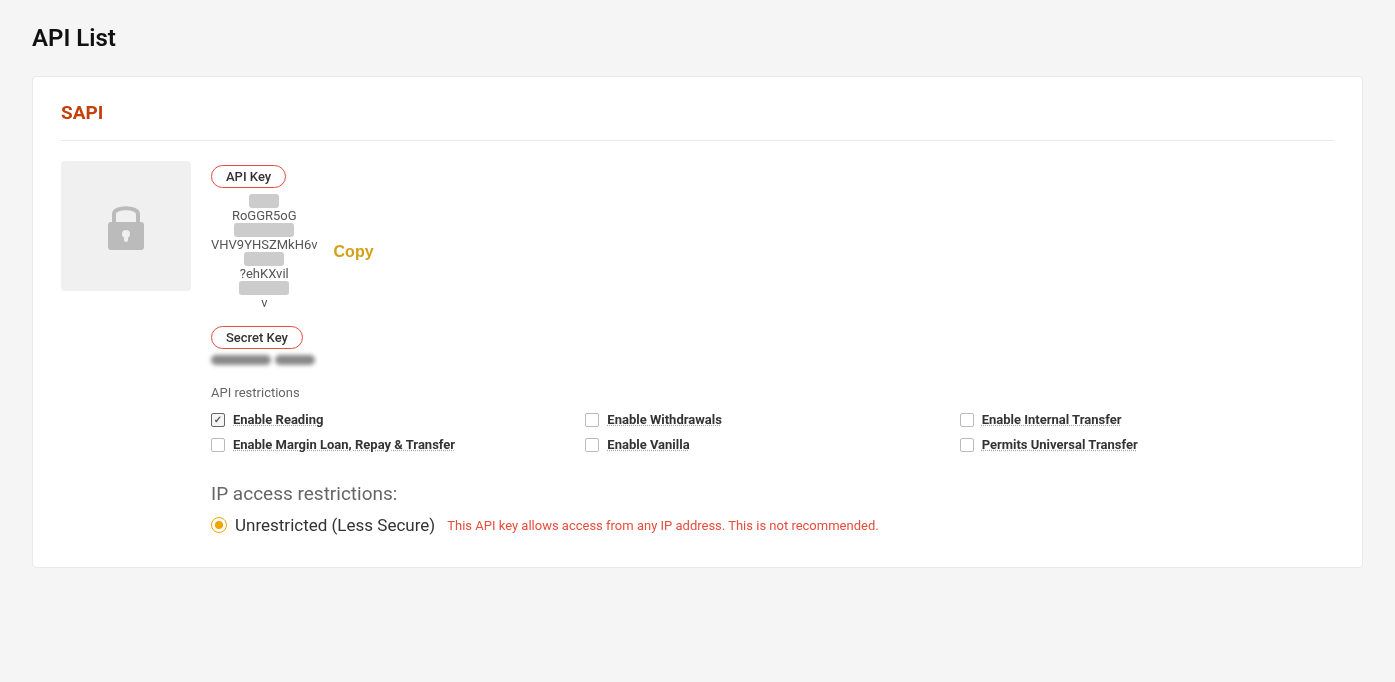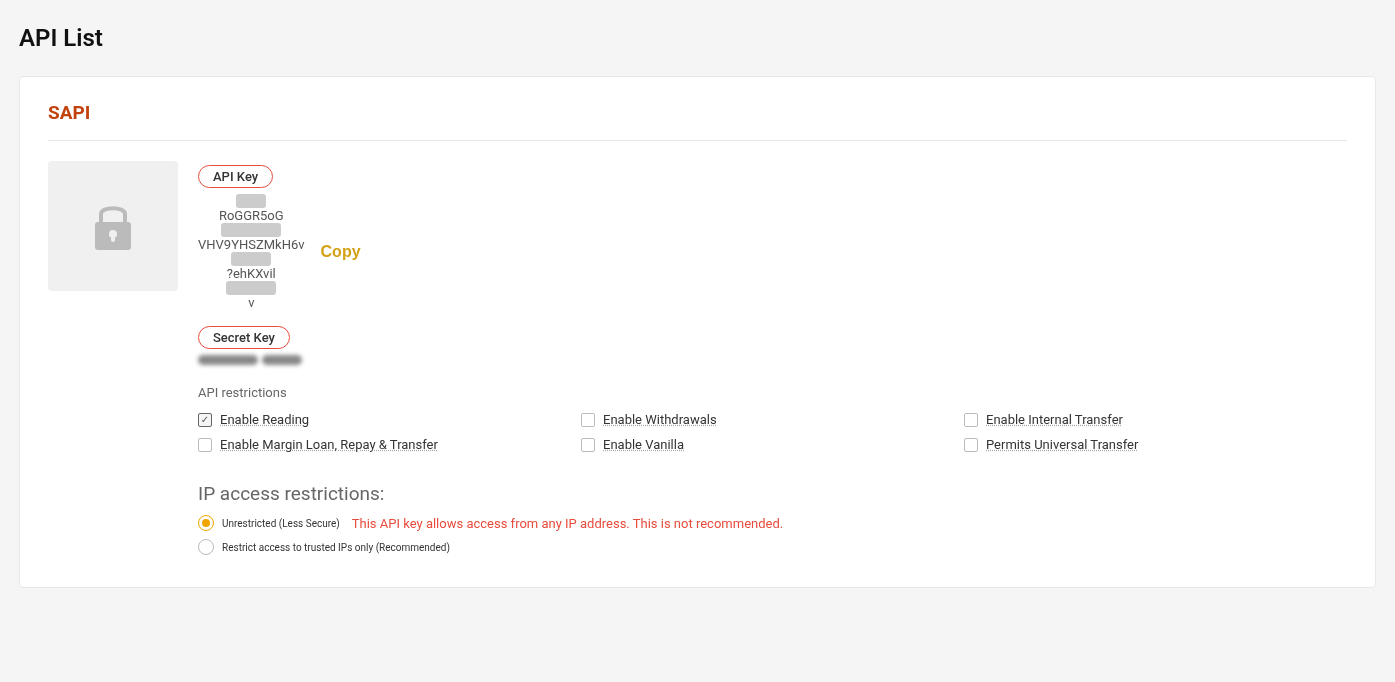--- a/index.html
+++ b/index.html
@@ -3,21 +3,21 @@
   <meta charset="utf-8">
   <style>
     * { box-sizing: border-box; margin: 0; padding: 0; }
     body {
       font-family: -apple-system, BlinkMacSystemFont, 'Segoe UI', Roboto, sans-serif;
       background: #f5f5f5;
       color: #333;
       font-size: 14px;
     }
     .page-container {
-      padding: 24px 19px;
+      padding: 24px 32px;
       min-height: 682px;
     }
     .page-title {
       font-size: 24px;
       font-weight: 600;
       margin-bottom: 24px;
       color: #111;
     }
     .card {
       background: #fff;
@@ -103,20 +103,21 @@
     .restrictions-title {
       font-size: 13px;
       color: #666;
       margin-bottom: 12px;
     }
     .restrictions-grid {
       display: grid;
       grid-template-columns: 1fr 1fr 1fr;
       gap: 10px 0;
       margin-bottom: 4px;
+      font-weight: bold;
     }
     .restriction-item {
       display: flex;
       align-items: center;
       gap: 8px;
     }
     .checkbox {
       width: 14px;
       height: 14px;
       border: 1.5px solid #bbb;
@@ -170,21 +171,21 @@
     .radio-outer.selected {
       border-color: #f0a500;
     }
     .radio-inner {
       width: 8px;
       height: 8px;
       border-radius: 50%;
       background: #f0a500;
     }
     .radio-label {
-      font-size: 10px;
+      font-size: 17px;
       color: #333;
     }
     .radio-warning {
       color: #e74c3c;
       font-size: 13px;
       margin-left: 4px;
     }
     
     .api-key-display {
       display: flex;
@@ -298,22 +299,18 @@
           <div class="ip-title">IP access restrictions:</div>
 
           <div class="radio-item">
             <div class="radio-outer selected">
               <div class="radio-inner"></div>
             </div>
             <span class="radio-label">Unrestricted (Less Secure)</span>
             <span class="radio-warning">This API key allows access from any IP address. This is not recommended.</span>
           </div>
 
-          <div class="radio-item">
-            <div class="radio-outer"></div>
-            <span class="radio-label">Restrict access to trusted IPs only (Recommended)</span>
-          </div>
         </div>
 
       </div>
     </div>
   </div>
 </div>
 
 </body></html>

